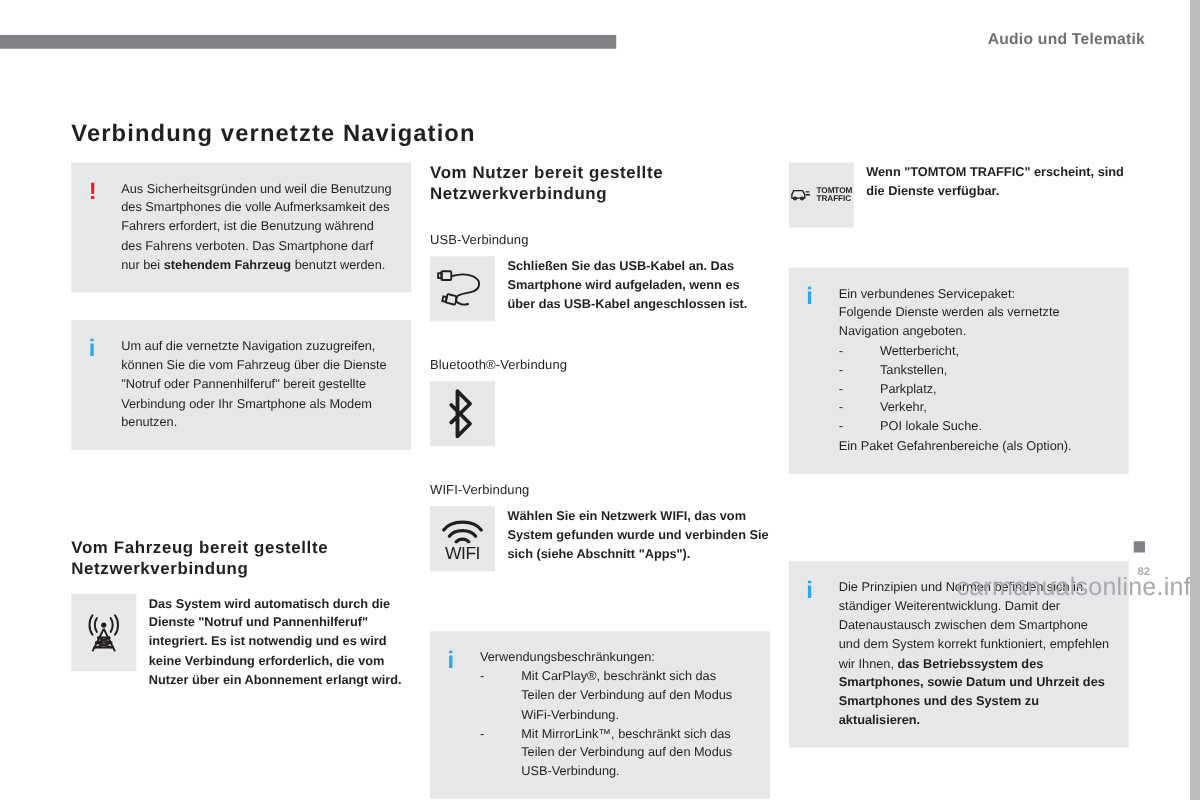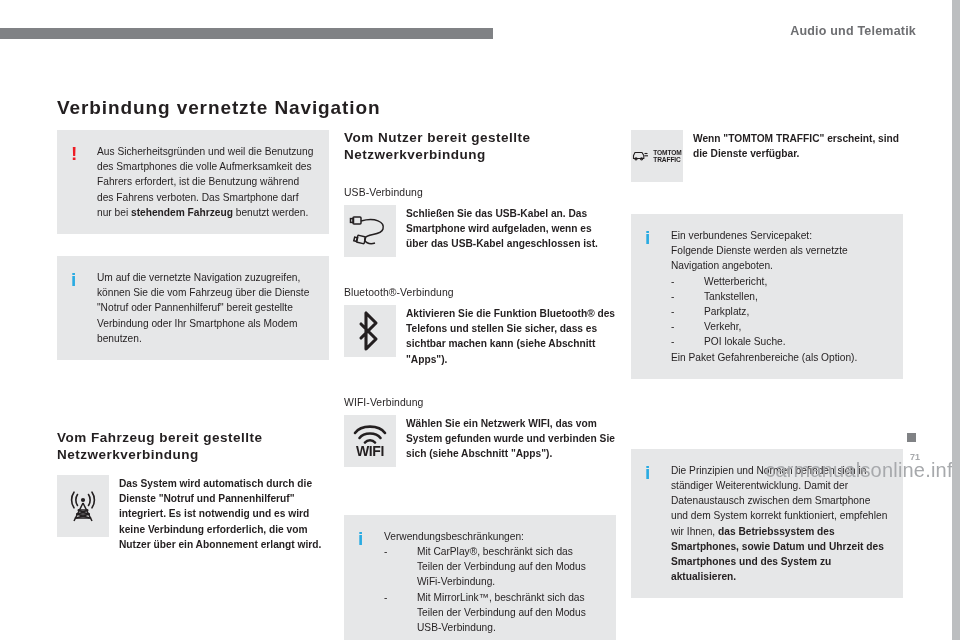--- a/index.html
+++ b/index.html
@@ -154,21 +154,21 @@
   }
 
   .wifi-glyph {
     display: flex;
     flex-direction: column;
     align-items: center;
     justify-content: center;
   }
   .wifi-glyph .wifi-word {
     font-size: 14px;
-    font-weight: bold;
+    font-weight: normal;
     letter-spacing: -0.4px;
     line-height: 13px;
     margin-top: 1px;
   }
 
   .tomtom-glyph {
     display: flex;
     align-items: center;
     gap: 4px;
   }
@@ -297,21 +297,20 @@
 
     <div class="gap-16"></div>
 
     <div class="sub-sub-head">Bluetooth®-Verbindung</div>
     <div class="icon-row">
       <div class="icon-box">
         <svg width="26" height="42" viewBox="0 0 26 42" aria-hidden="true">
           <path d="M9 3 L9 39 L19 29 L4 14 M9 3 L19 13 L4 28" fill="none" stroke="#231f20" stroke-width="3.1" stroke-linejoin="round" stroke-linecap="round"></path>
         </svg>
       </div>
-      <div class="bold-text">Aktivieren Sie die Funktion Bluetooth® des Telefons und stellen Sie sicher, dass es sichtbar machen kann (siehe Abschnitt "Apps").</div>
     </div>
 
     <div class="gap-16"></div>
 
     <div class="sub-sub-head">WIFI-Verbindung</div>
     <div class="icon-row">
       <div class="icon-box">
         <div class="wifi-glyph">
           <svg width="36" height="21" viewBox="0 0 36 21" aria-hidden="true">
             <g fill="none" stroke="#231f20" stroke-width="2.6" stroke-linecap="round">
@@ -382,17 +381,17 @@
     <div class="gap-70"></div>
 
     <div class="callout">
       <span class="info">i</span>
       <p><span>Die Prinzipien und Normen befinden sich in ständiger Weiterentwicklung. Damit der Datenaustausch zwischen dem Smartphone und dem System korrekt funktioniert, empfehlen wir Ihnen, </span><b>das Betriebssystem des Smartphones, sowie Datum und Uhrzeit des Smartphones und des System zu aktualisieren.</b></p>
     </div>
 
   </div>
 
   <div class="page-marker"></div>
-  <div class="page-number">71</div>
+  <div class="page-number">82</div>
   <div class="watermark">carmanualsonline.info</div>
   <div class="edge-strip"></div>
 
 </div>
 
 </body></html>

